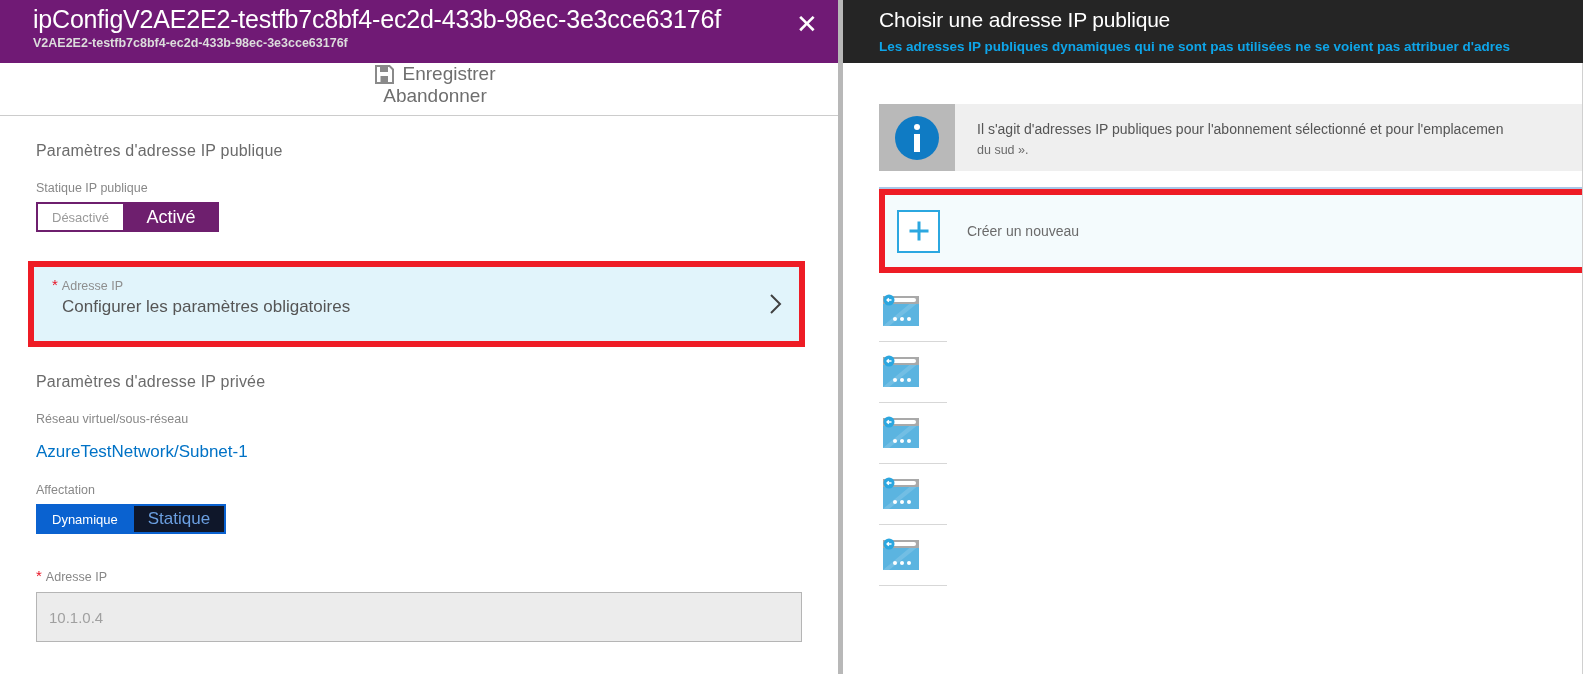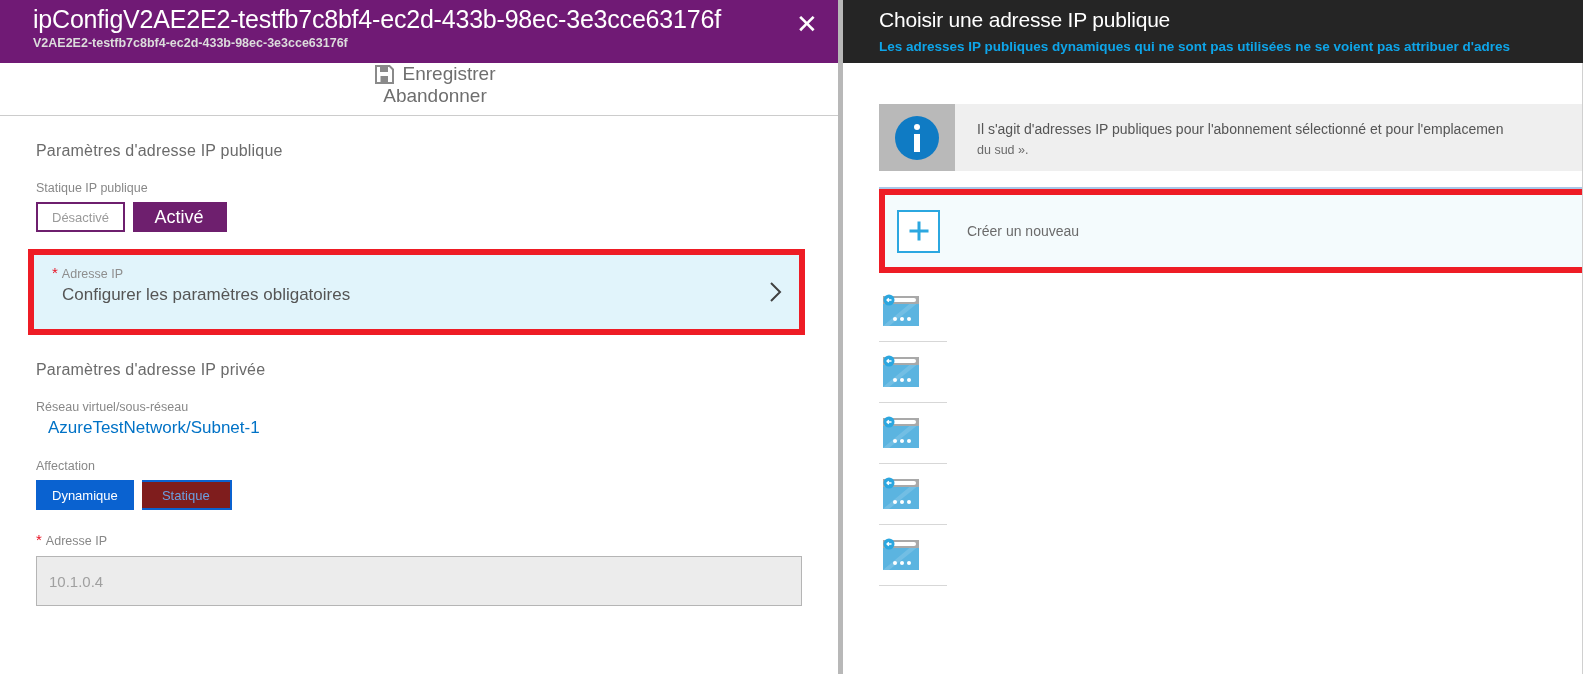--- a/index.html
+++ b/index.html
@@ -118,23 +118,22 @@
   .field-label.req::before {
     content: "*";
     color: #e81123;
     font-size: 15px;
     margin-right: 4px;
   }
 
   
   .toggle {
     display: inline-flex;
-    margin: 7px 0 0 36px;
+    margin: 7px 0 12px 36px;
     height: 30px;
-    gap: 8px;
   }
   .toggle .seg {
     display: flex;
     align-items: center;
     justify-content: center;
     font-size: 13px;
     padding: 0 14px;
     cursor: pointer;
     box-sizing: border-box;
     height: 30px;
@@ -154,23 +153,23 @@
     border-left: none;
   }
   .toggle.blue .seg.on {
     background: #0a62d0;
     color: #ffffff;
     font-size: 13px;
     min-width: 90px;
     border: 2px solid #0a62d0;
   }
   .toggle.blue .seg.off {
-    background: #7f1d1d;
+    background: #0f172a;
     color: #6b9fe0;
-    font-size: 13px;
+    font-size: 17px;
     min-width: 90px;
     border: 2px solid #0a62d0;
     border-left: none;
   }
 
   
   .redbox {
     position: relative;
     margin: 17px 0 0 28px;
     width: 777px;
@@ -209,22 +208,22 @@
     right: 16px;
     top: 50%;
     transform: translateY(-50%);
     width: 14px;
     height: 22px;
   }
 
   .link-value {
     font-size: 17px;
     color: #0072c6;
-    padding-left: 48px;
-    margin-top: 4px;
+    padding-left: 36px;
+    margin-top: 16px;
     cursor: pointer;
   }
 
   .textbox {
     margin: 8px 0 0 36px;
     width: 766px;
     height: 50px;
     background: #ececec;
     border: 1px solid #b5b5b5;
     box-sizing: border-box;

